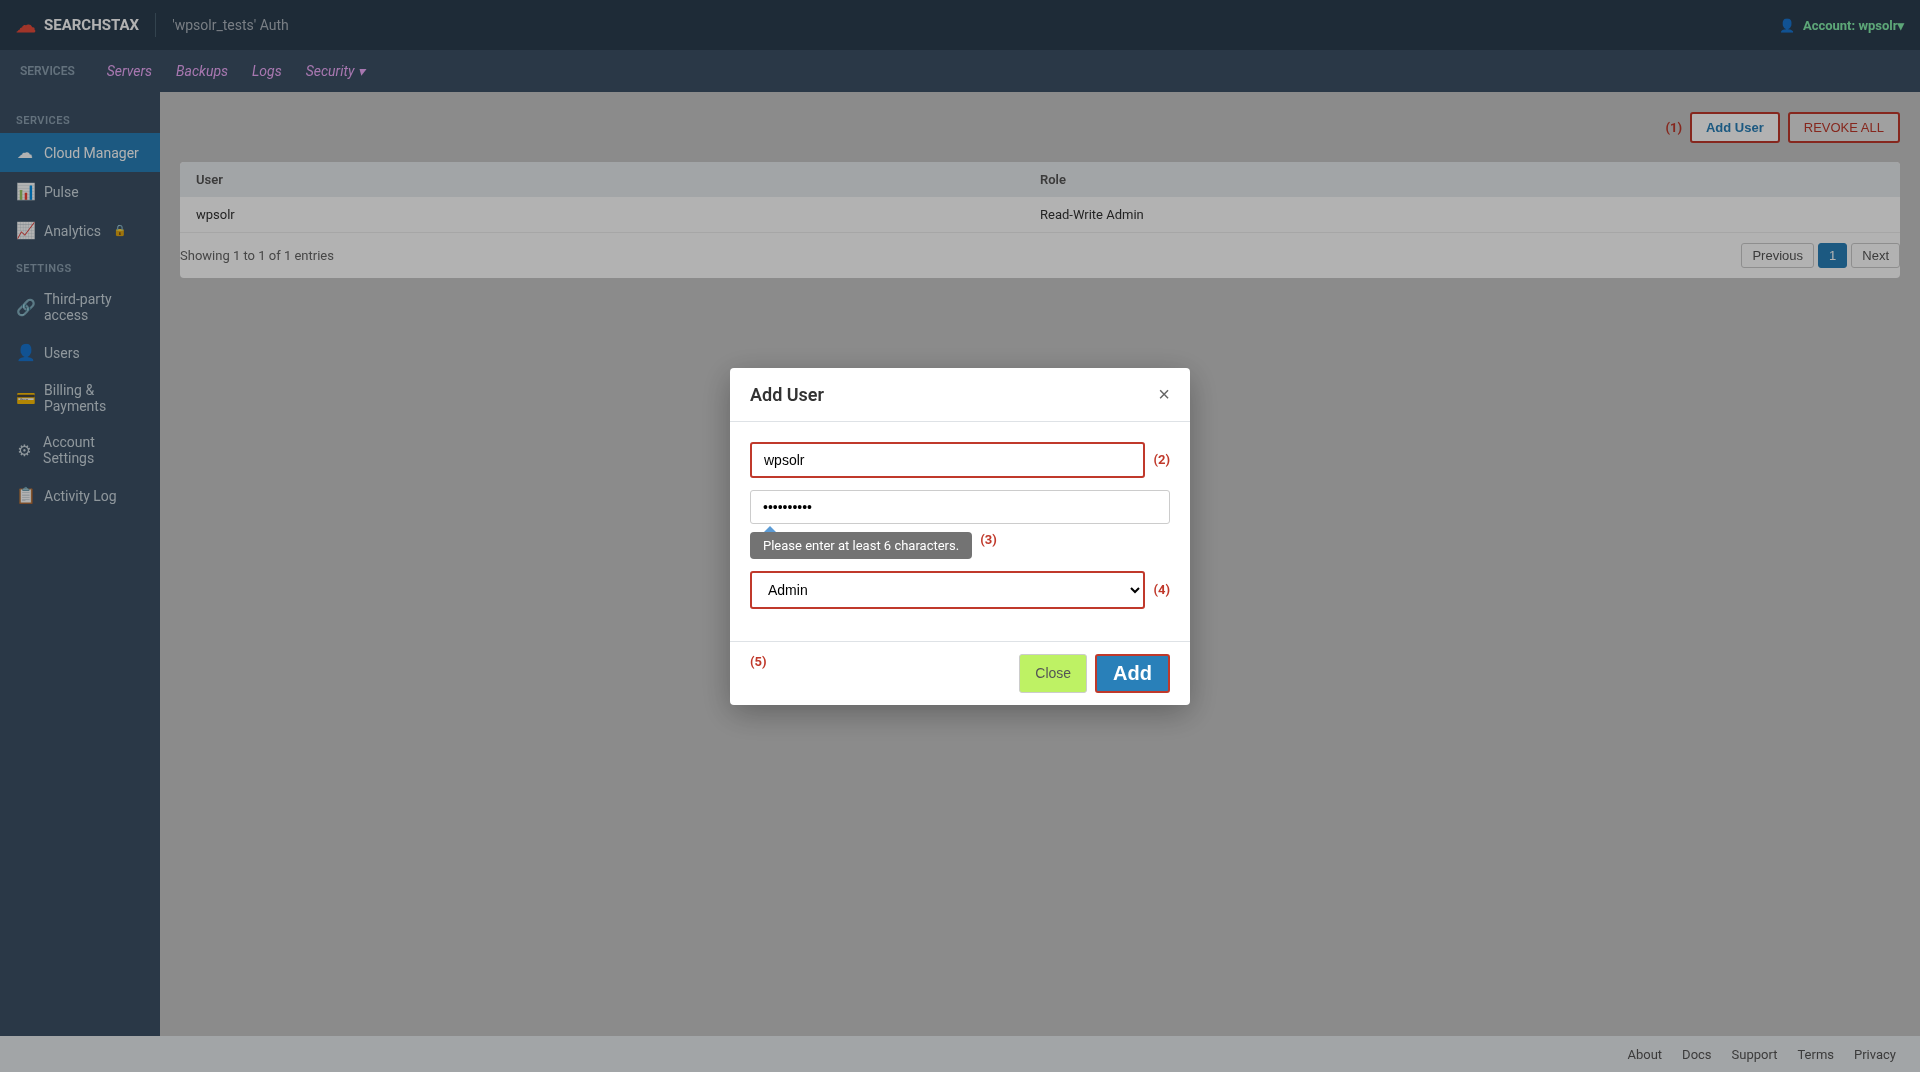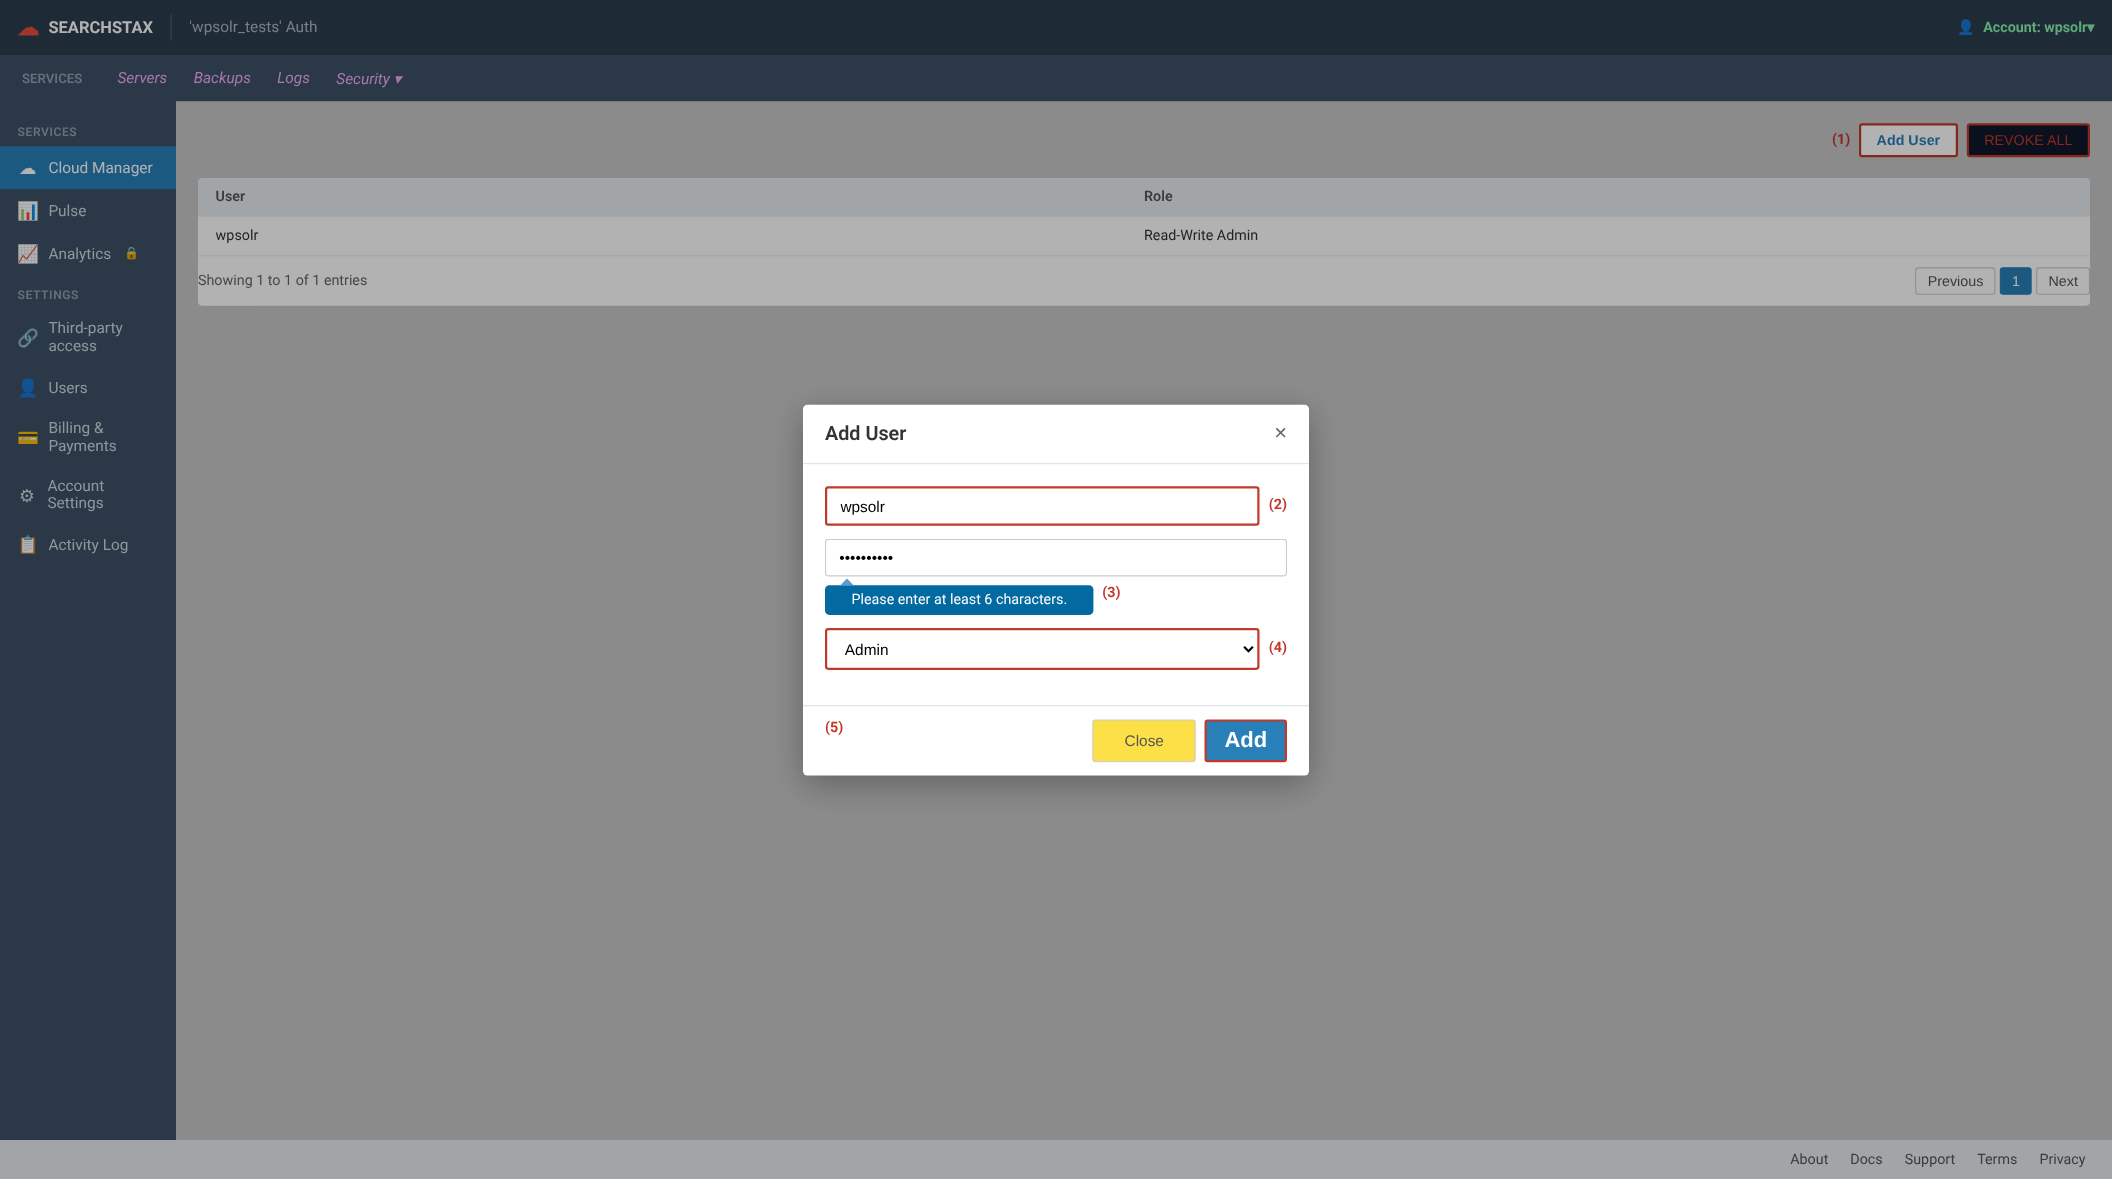--- a/index.html
+++ b/index.html
@@ -140,21 +140,21 @@
       background: white;
       border: 2px solid #c0392b;
       color: #2980b9;
       border-radius: 3px;
       cursor: pointer;
       font-size: 13px;
       font-weight: 600;
     }
     .btn-revoke {
       padding: 6px 14px;
-      background: #0f172a;
+      background: #e5e5e5;
       border: 2px solid #c0392b;
       color: #c0392b;
       border-radius: 3px;
       cursor: pointer;
       font-size: 13px;
     }
 
     
     .overlay {
       position: fixed;
@@ -201,23 +201,23 @@
     .form-group { margin-bottom: 12px; position: relative; }
     .form-input {
       width: 100%;
       padding: 8px 12px;
       border: 1px solid #ccc;
       border-radius: 3px;
       font-size: 14px;
       outline: none;
     }
     .tooltip-box {
-      background: #0369a1;
+      background: #737373;
       color: white;
-      padding: 6px 24px;
+      padding: 6px 13px;
       border-radius: 4px;
       font-size: 13px;
       display: inline-block;
       margin-top: 4px;
       position: relative;
     }
     .tooltip-box::before {
       content: '';
       position: absolute;
       top: -6px;
@@ -236,22 +236,22 @@
       appearance: auto;
     }
     .modal-footer {
       padding: 12px 20px;
       display: flex;
       justify-content: flex-end;
       gap: 8px;
       border-top: 1px solid #dee2e6;
     }
     .btn-close-modal {
-      padding: 6px 28px;
-      background: #fde047;
+      padding: 6px 15px;
+      background: #bef264;
       border: 1px solid #ccc;
       border-radius: 3px;
       cursor: pointer;
       font-size: 14px;
       color: #555;
     }
     .btn-add-modal {
       padding: 6px 16px;
       background: #2980b9;
       border: 2px solid #c0392b;

